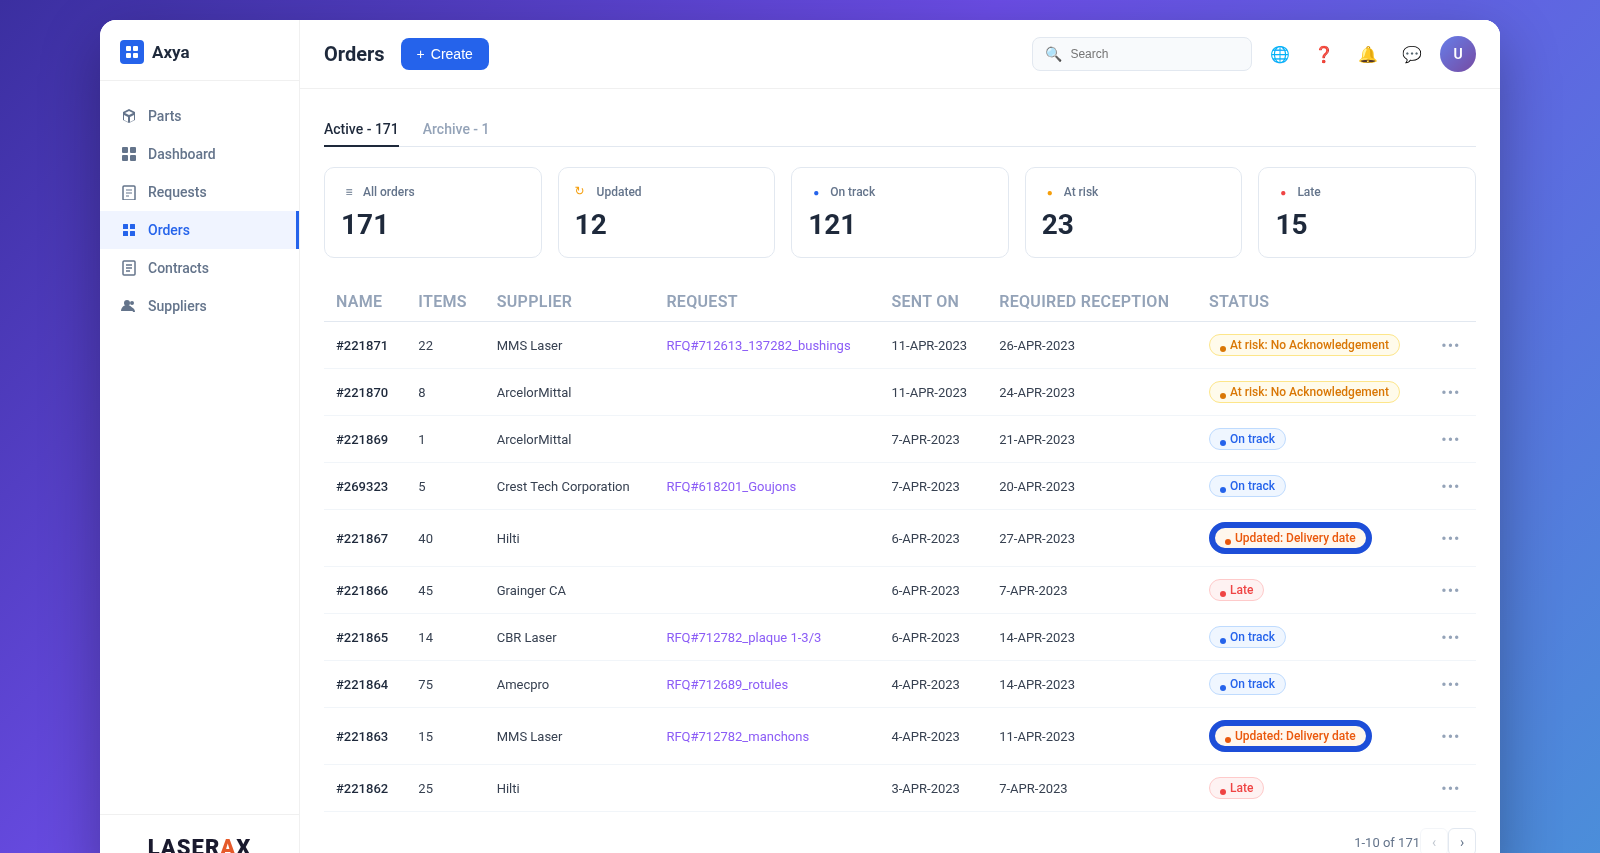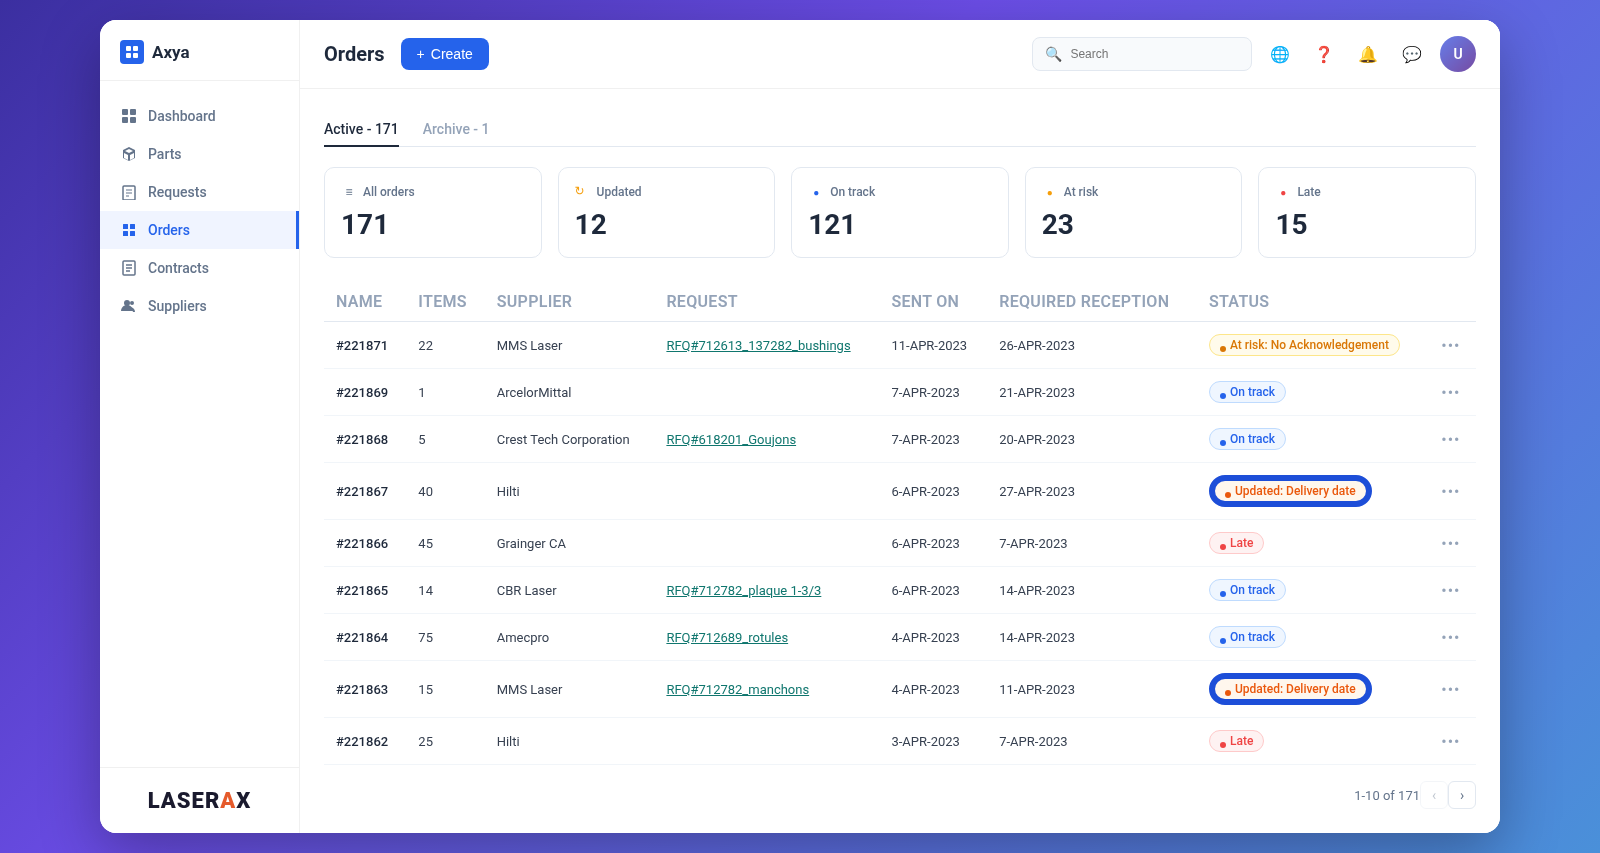--- a/index.html
+++ b/index.html
@@ -269,21 +269,21 @@
       text-transform: uppercase;
       letter-spacing: 0.3px;
     }
     .orders-table td {
       padding: 12px 12px;
       font-size: 13px;
       color: #374151;
       border-bottom: 1px solid #f1f5f9;
     }
     .order-number { font-weight: 500; color: #1e293b; }
-    .link-text { color: #0f766e; cursor: pointer; text-decoration: underline; }
+    .link-text { color: #8b5cf6; cursor: pointer; }
     
     .badge {
       display: inline-flex;
       align-items: flex-end;
       gap: 4px;
       padding: 3px 10px;
       border-radius: 20px;
       font-size: 12px;
       font-weight: 500;
     }
@@ -363,38 +363,38 @@
           <svg width="14" height="14" viewBox="0 0 14 14">
             <rect x="1" y="1" width="5" height="5" rx="1"></rect>
             <rect x="8" y="1" width="5" height="5" rx="1"></rect>
             <rect x="1" y="8" width="5" height="5" rx="1"></rect>
             <rect x="8" y="8" width="5" height="5" rx="1"></rect>
           </svg>
         </div>
         <span class="logo-text">Axya</span>
       </div>
       <nav class="sidebar-nav">
+        <div class="nav-item">
+          <span class="nav-icon">
+            <svg width="16" height="16" viewBox="0 0 16 16" fill="currentColor">
+                <path d="M8 1L2 4v8l6 3 6-3V4L8 1zm0 2l4 2-4 2-4-2 4-2zM3 7l4 2v5L3 12V7zm6 7V9l4-2v5l-4 2z"></path>
+              </svg>
+          </span>
+          <span>Parts</span>
+        </div>
         <div class="nav-item">
           <span class="nav-icon">
             <svg width="16" height="16" viewBox="0 0 16 16" fill="currentColor">
                 <rect x="1" y="1" width="6" height="6" rx="1"></rect>
                 <rect x="9" y="1" width="6" height="6" rx="1"></rect>
                 <rect x="1" y="9" width="6" height="6" rx="1"></rect>
                 <rect x="9" y="9" width="6" height="6" rx="1"></rect>
               </svg>
           </span>
           <span>Dashboard</span>
-        </div>
-        <div class="nav-item">
-          <span class="nav-icon">
-            <svg width="16" height="16" viewBox="0 0 16 16" fill="currentColor">
-                <path d="M8 1L2 4v8l6 3 6-3V4L8 1zm0 2l4 2-4 2-4-2 4-2zM3 7l4 2v5L3 12V7zm6 7V9l4-2v5l-4 2z"></path>
-              </svg>
-          </span>
-          <span>Parts</span>
         </div>
         <div class="nav-item">
           <span class="nav-icon">
             <svg width="16" height="16" viewBox="0 0 16 16" fill="currentColor">
                 <rect x="2" y="2" width="12" height="14" rx="1" fill="none" stroke="currentColor" stroke-width="1.5"></rect>
                 <line x1="5" y1="6" x2="11" y2="6" stroke="currentColor" stroke-width="1.2"></line>
                 <line x1="5" y1="9" x2="11" y2="9" stroke="currentColor" stroke-width="1.2"></line>
                 <line x1="5" y1="12" x2="8" y2="12" stroke="currentColor" stroke-width="1.2"></line>
               </svg>
           </span>
@@ -530,36 +530,51 @@
     <td>26-APR-2023</td>
     <td>
       <span class="badge badge-at-risk">
         <span class="badge-dot dot-at-risk"></span>
         At risk: No Acknowledgement
       </span>
     </td>
     <td><span class="more-btn">•••</span></td>
   </tr>
               <tr>
+    <td><span class="order-number">#221870</span></td>
+    <td>8</td>
+    <td>ArcelorMittal</td>
+    <td><span></span></td>
+    <td>11-APR-2023</td>
+    <td>24-APR-2023</td>
+    <td>
+      <span class="badge badge-at-risk">
+        <span class="badge-dot dot-at-risk"></span>
+        At risk: No Acknowledgement
+      </span>
+    </td>
+    <td><span class="more-btn">•••</span></td>
+  </tr>
+              <tr>
     <td><span class="order-number">#221869</span></td>
     <td>1</td>
     <td>ArcelorMittal</td>
     <td><span></span></td>
     <td>7-APR-2023</td>
     <td>21-APR-2023</td>
     <td>
       <span class="badge badge-on-track">
         <span class="badge-dot dot-on-track"></span>
         On track
       </span>
     </td>
     <td><span class="more-btn">•••</span></td>
   </tr>
               <tr>
-    <td><span class="order-number">#221868</span></td>
+    <td><span class="order-number">#269323</span></td>
     <td>5</td>
     <td>Crest Tech Corporation</td>
     <td><span class="link-text">RFQ#618201_Goujons</span></td>
     <td>7-APR-2023</td>
     <td>20-APR-2023</td>
     <td>
       <span class="badge badge-on-track">
         <span class="badge-dot dot-on-track"></span>
         On track
       </span>

